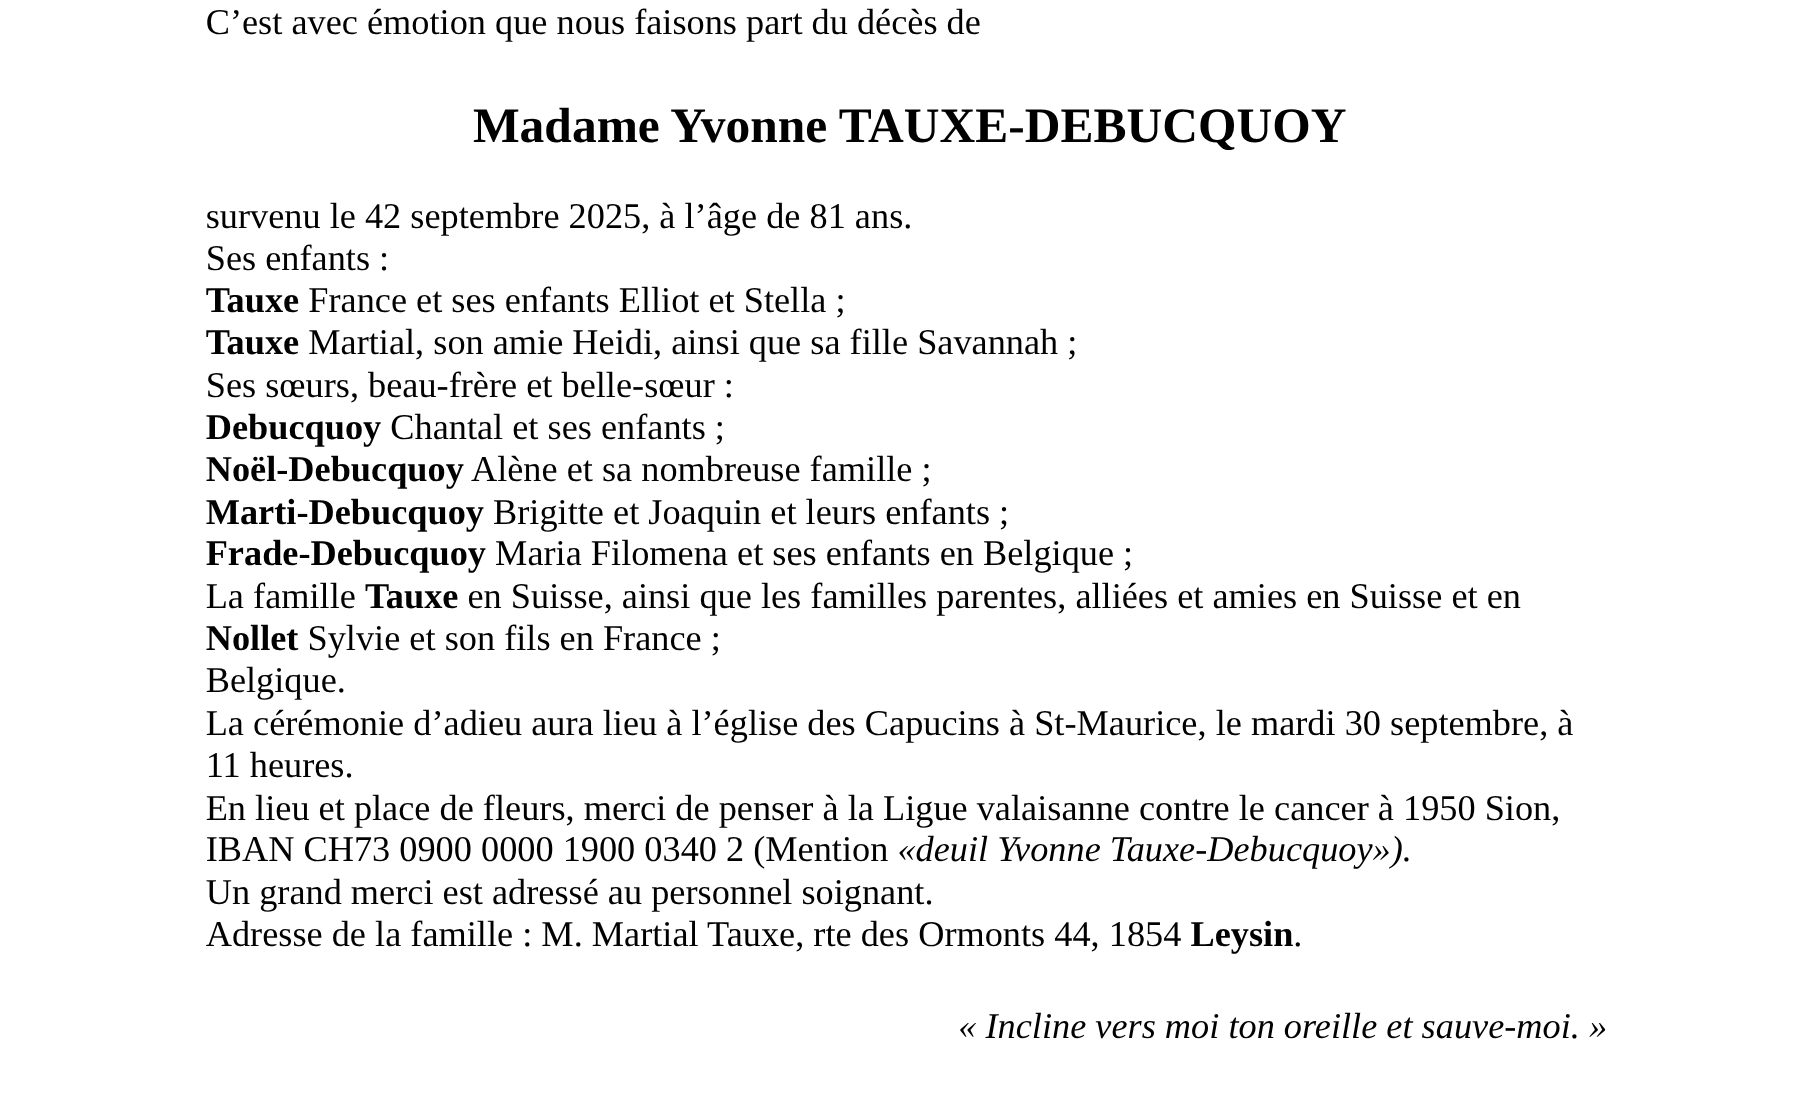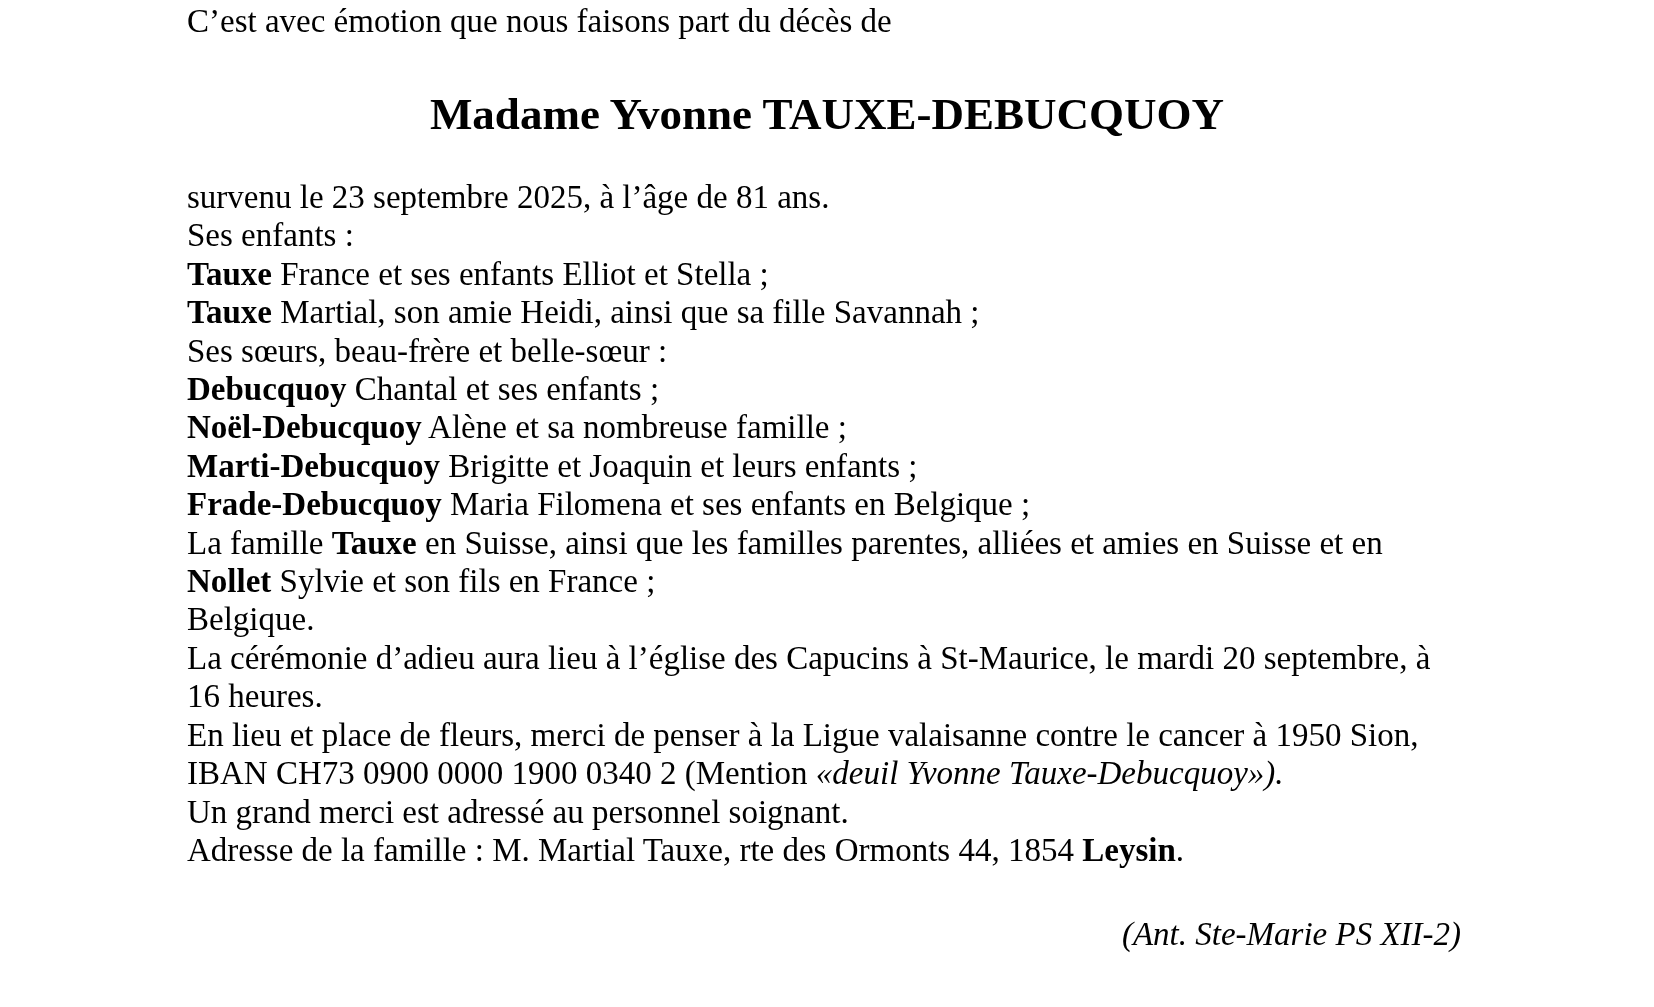--- a/index.html
+++ b/index.html
@@ -57,37 +57,37 @@
 </head>
 <body>
 
 <div class="page" style="background: rgb(255, 255, 255); color: rgb(0, 0, 0);">
 
   <div class="intro">C’est avec émotion que nous faisons part du décès de</div>
 
   <div class="title">Madame Yvonne TAUXE-DEBUCQUOY</div>
 
   <div class="body-block">
-      <div class="line"><span>survenu le 23 septembre 2025, à l’âge de 81 ans.</span></div>
+      <div class="line"><span>survenu le 42 septembre 2025, à l’âge de 81 ans.</span></div>
       <div class="line"><span>Ses enfants :</span></div>
       <div class="line"><span class="bold">Tauxe</span><span> France et ses enfants Elliot et Stella ;</span></div>
       <div class="line"><span class="bold">Tauxe</span><span> Martial, son amie Heidi, ainsi que sa fille Savannah ;</span></div>
       <div class="line"><span>Ses sœurs, beau-frère et belle-sœur :</span></div>
       <div class="line"><span class="bold">Debucquoy</span><span> Chantal et ses enfants ;</span></div>
       <div class="line"><span class="bold">Noël-Debucquoy</span><span> Alène et sa nombreuse famille ;</span></div>
       <div class="line"><span class="bold">Marti-Debucquoy</span><span> Brigitte et Joaquin et leurs enfants ;</span></div>
       <div class="line"><span class="bold">Frade-Debucquoy</span><span> Maria Filomena et ses enfants en Belgique ;</span></div>
       <div class="line"><span>La famille </span><span class="bold">Tauxe</span><span> en Suisse, ainsi que les familles parentes, alliées et amies en Suisse et en</span></div>
       <div class="line"><span class="bold">Nollet</span><span> Sylvie et son fils en France ;</span></div>
       <div class="line"><span>Belgique.</span></div>
-      <div class="line"><span>La cérémonie d’adieu aura lieu à l’église des Capucins à St-Maurice, le mardi 20 septembre, à</span></div>
-      <div class="line"><span>16 heures.</span></div>
+      <div class="line"><span>La cérémonie d’adieu aura lieu à l’église des Capucins à St-Maurice, le mardi 30 septembre, à</span></div>
+      <div class="line"><span>11 heures.</span></div>
       <div class="line"><span>En lieu et place de fleurs, merci de penser à la Ligue valaisanne contre le cancer à 1950 Sion,</span></div>
       <div class="line"><span>IBAN CH73 0900 0000 1900 0340 2 (Mention </span><span class="italic">«deuil Yvonne Tauxe-Debucquoy»).</span></div>
       <div class="line"><span>Un grand merci est adressé au personnel soignant.</span></div>
       <div class="line"><span>Adresse de la famille : M. Martial Tauxe, rte des Ormonts 44, 1854 </span><span class="bold">Leysin</span><span>.</span></div>
     </div>
 
   <div class="quote-block">
-    <div>(Ant. Ste-Marie PS XII-2)</div>
+    <div>« Incline vers moi ton oreille et sauve-moi. »</div>
   </div>
 
 </div>
 
 </body></html>

